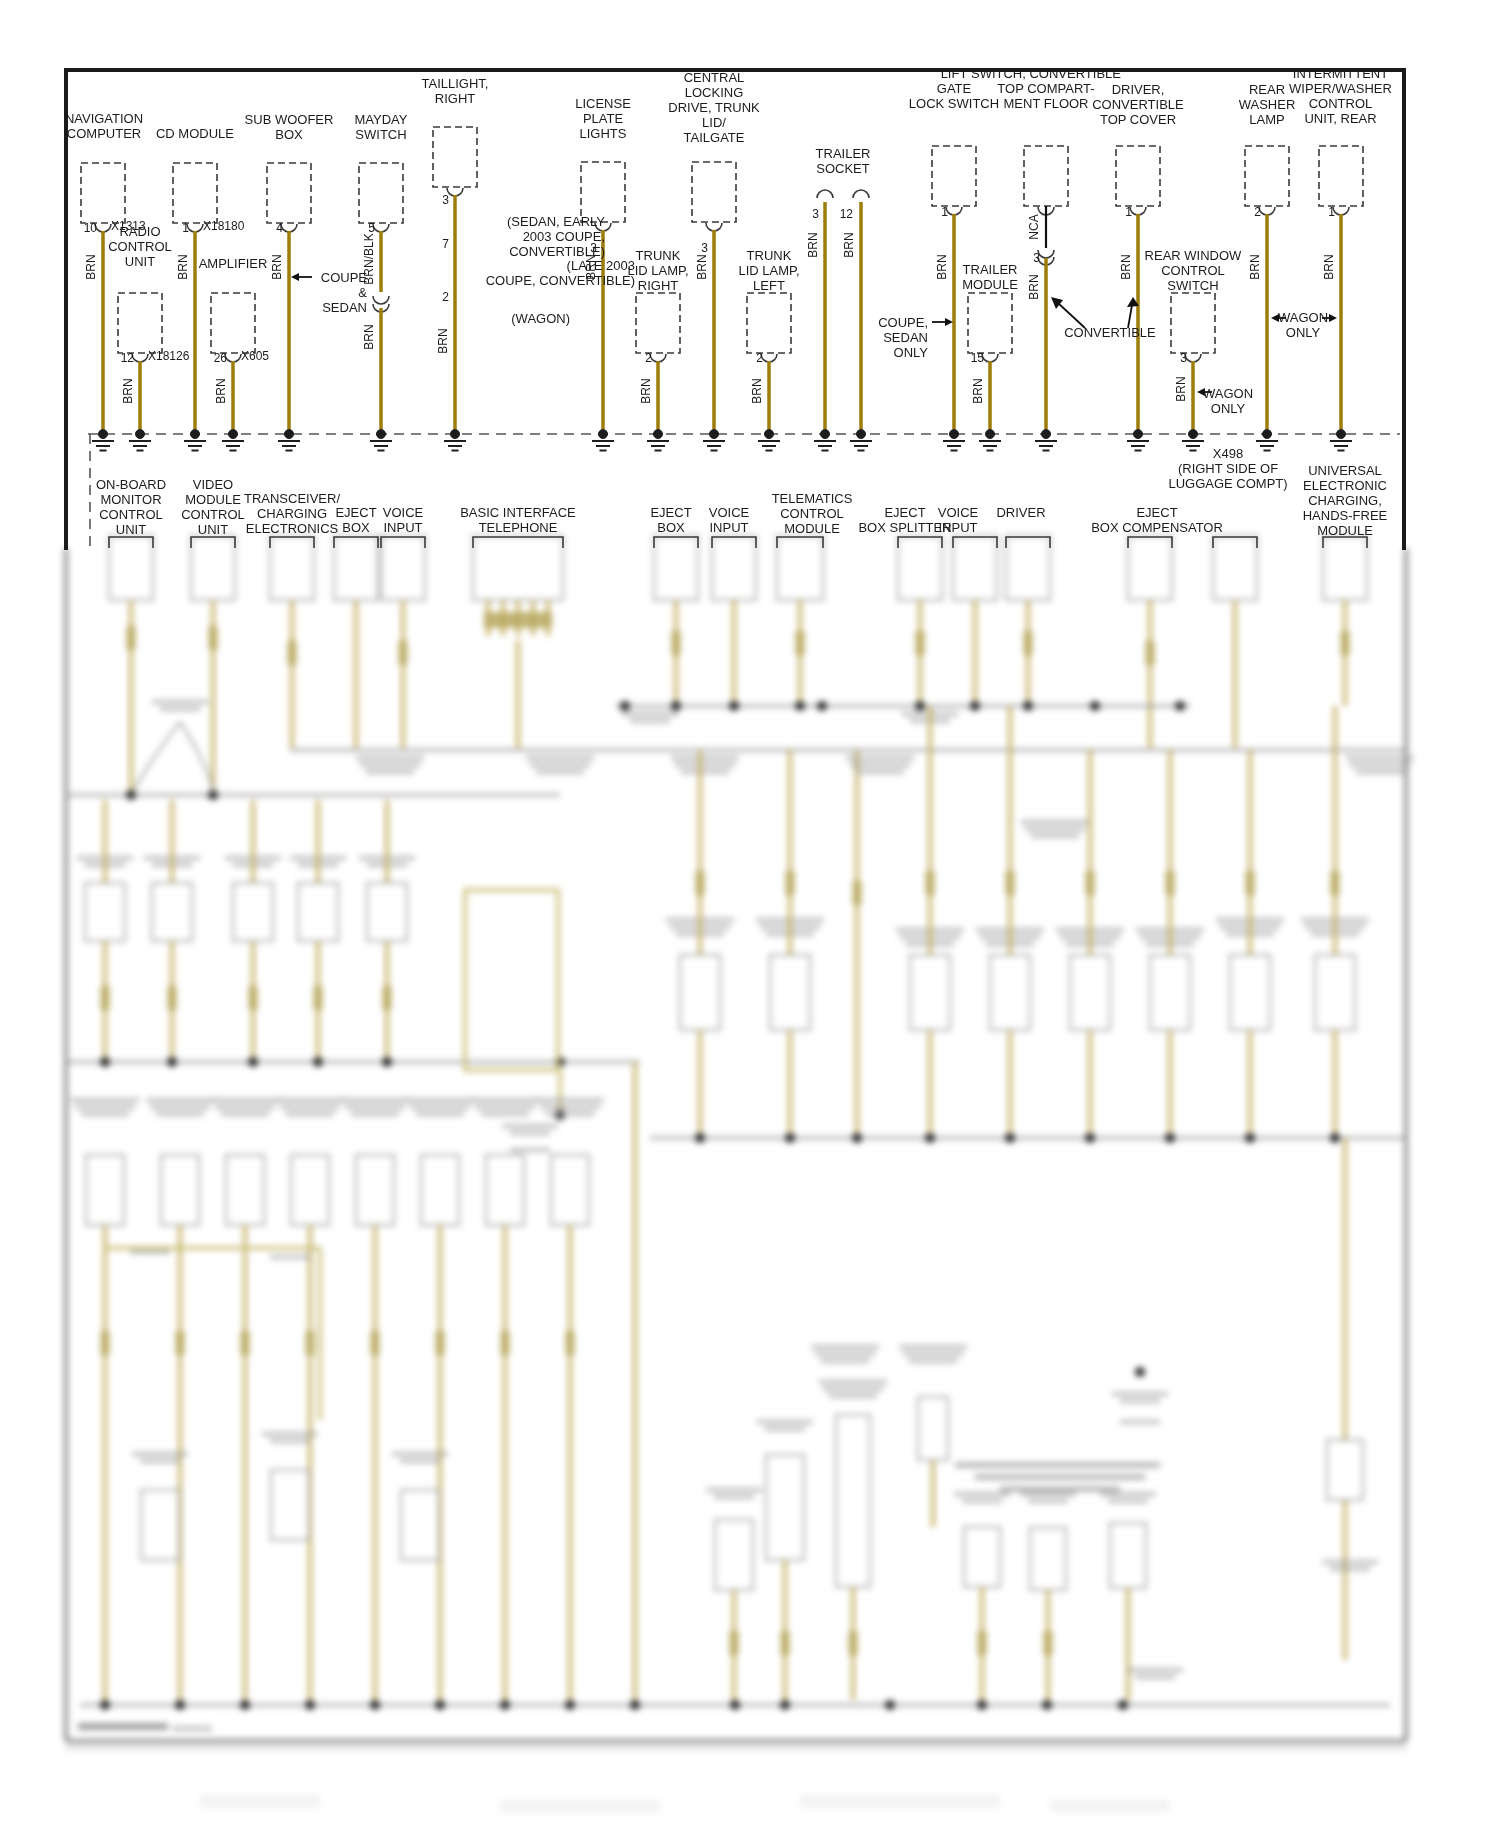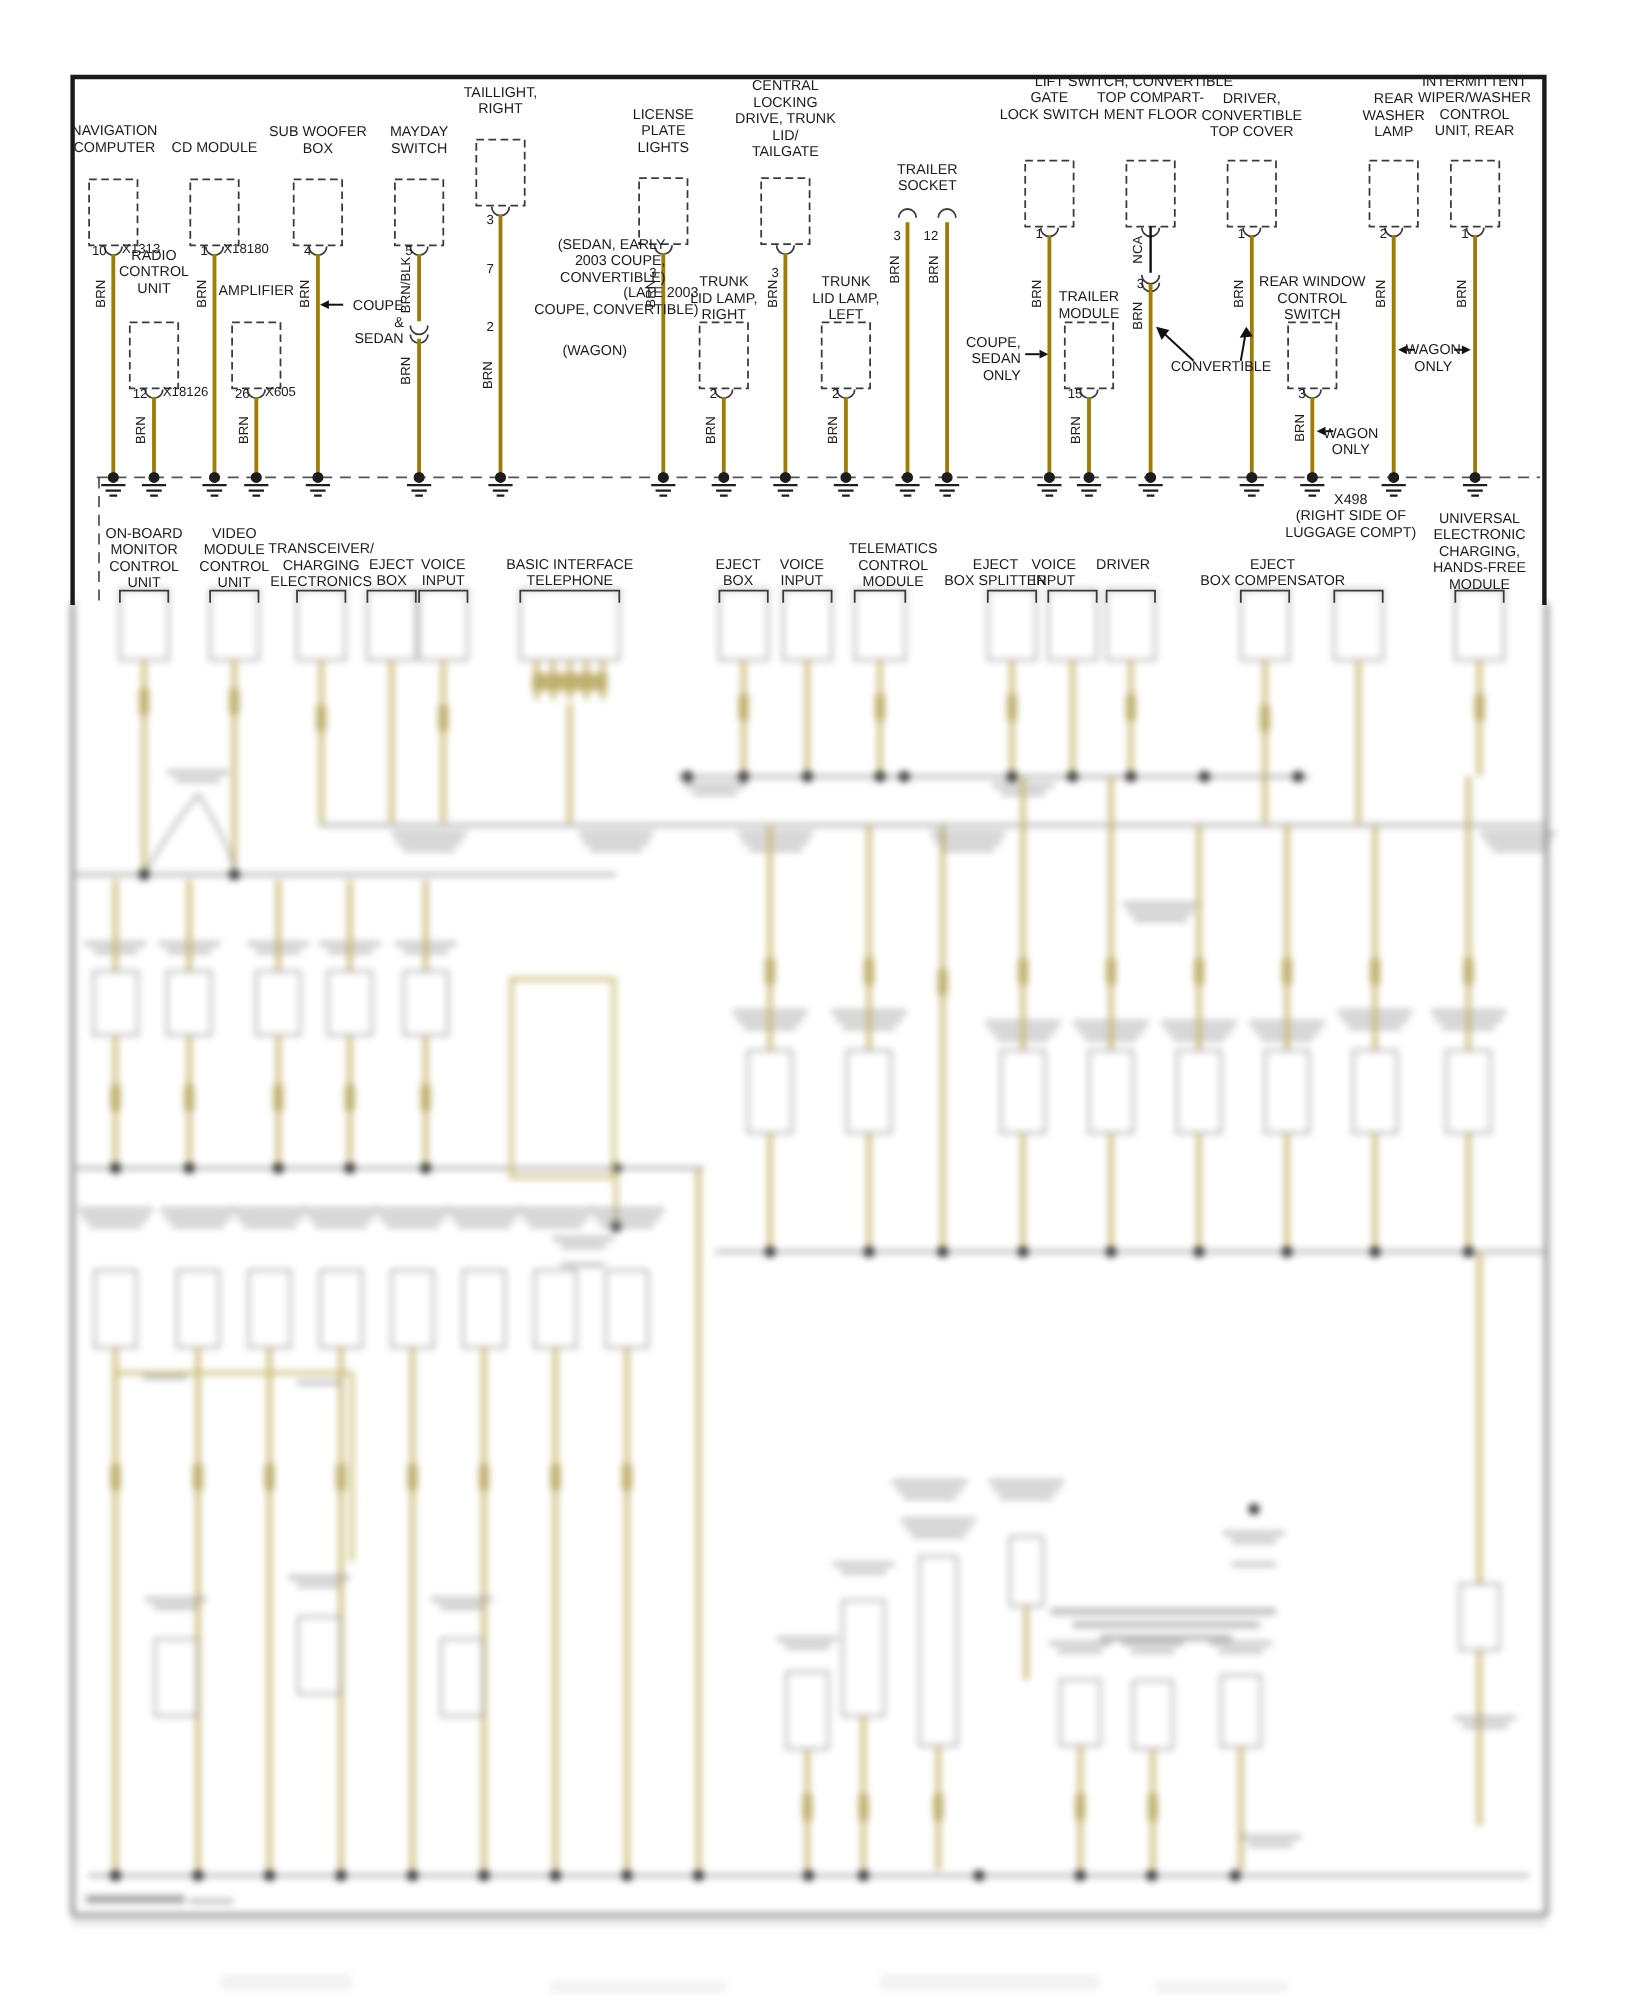--- a/index.html
+++ b/index.html
@@ -462,21 +462,21 @@
 
   <div class="lbl al" style="left:470px;top:193px;width:135px">(SEDAN, EARLY
 2003 COUPE,
 CONVERTIBLE)</div>
   <div class="lbl al" style="left:470px;top:237px;width:165px">(LATE 2003
 COUPE, CONVERTIBLE)</div>
   <div class="lbl al" style="left:470px;top:290px;width:100px">(WAGON)</div>
   <div class="lbl al" style="left:303px;top:249px;width:64px">COUPE
 &amp;
 SEDAN</div>
-  <div class="lbl ar" style="left:868px;top:303px;width:60px">COUPE,
+  <div class="lbl ar" style="left:868px;top:315px;width:60px">COUPE,
 SEDAN
 ONLY</div>
   <div class="lbl" style="left:1055px;top:325px;width:110px">CONVERTIBLE</div>
   <div class="lbl" style="left:1268px;top:310px;width:70px">WAGON
 ONLY</div>
   <div class="lbl" style="left:1200px;top:386px;width:56px">WAGON
 ONLY</div>
   <div class="lbl" style="left:1163px;top:446px;width:130px">X498
 (RIGHT SIDE OF
 LUGGAGE COMPT)</div>

